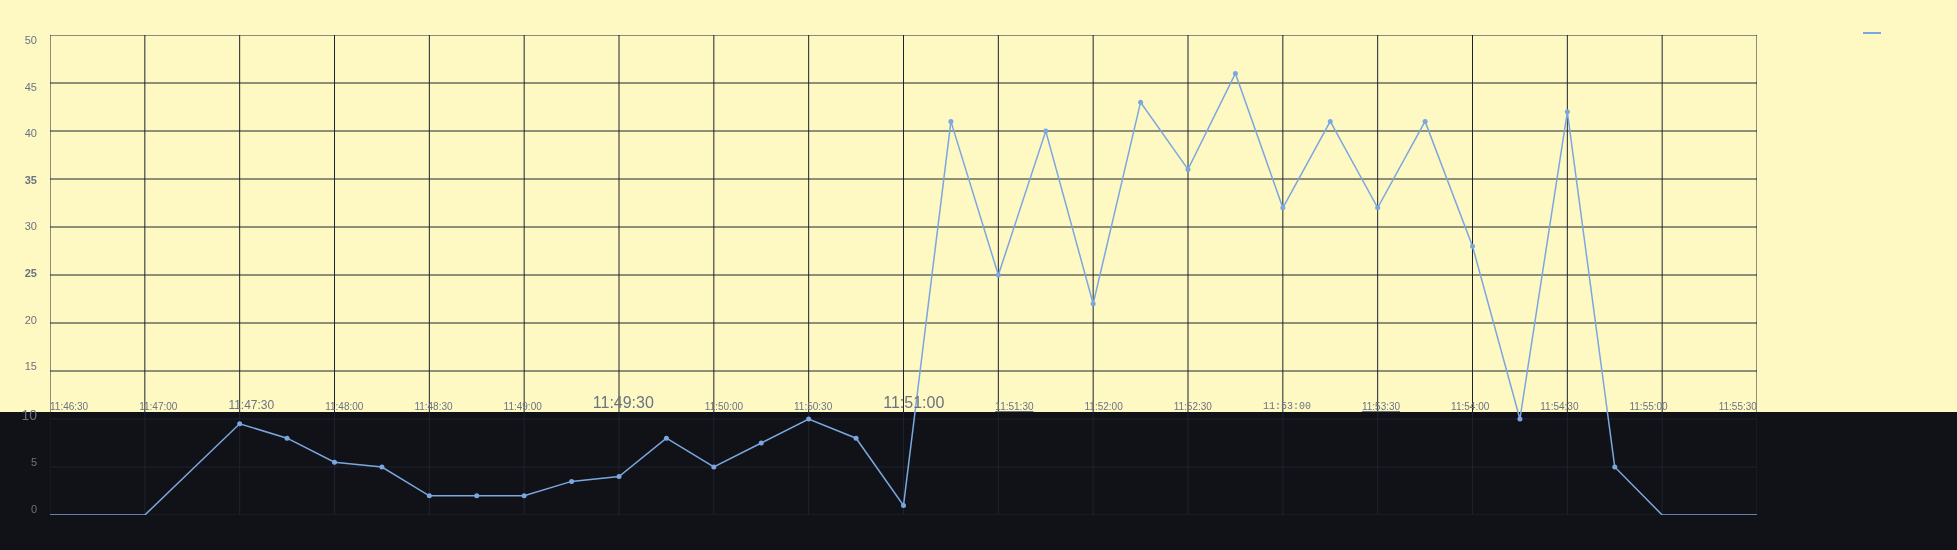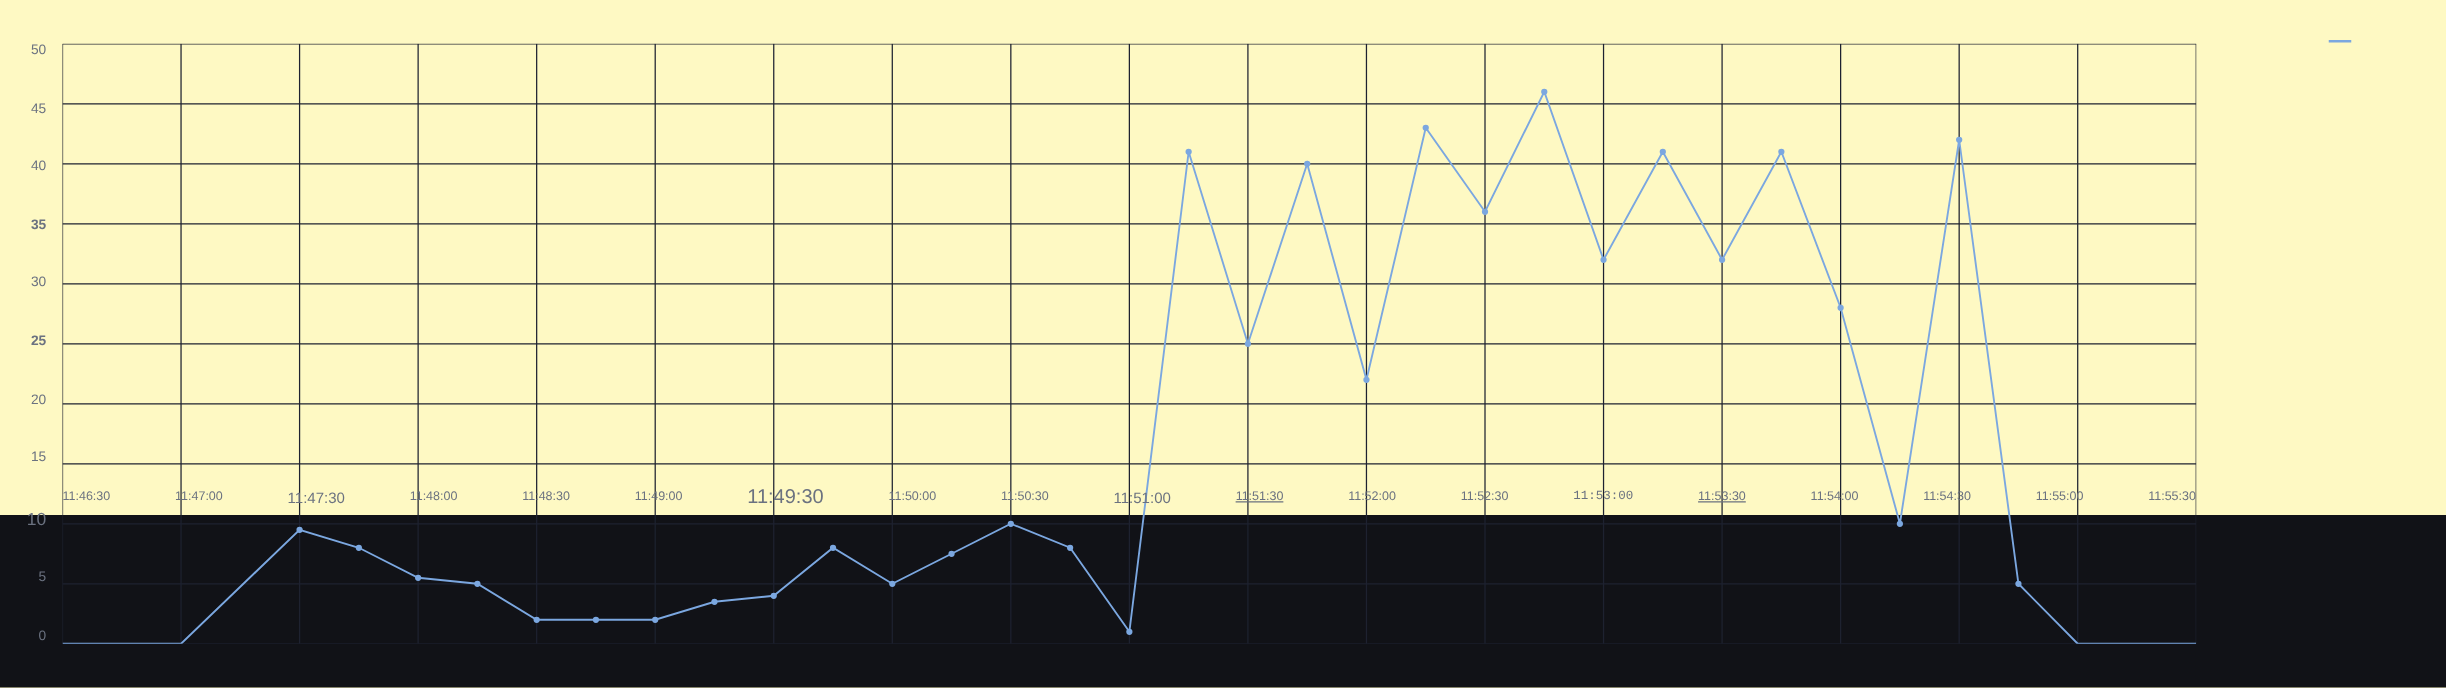--- a/index.html
+++ b/index.html
@@ -83,21 +83,21 @@
       line-height: 1;
     }
     .x-axis {
       position: absolute;
       bottom: 0;
       left: 50px;
       right: 200px;
       height: 35px;
       display: flex;
       justify-content: space-between;
-      align-items: center;
+      align-items: flex-end;
       padding-top: 6px;
       font-size: 10px;
       color: #6b7280;
     }
   </style>
 </head>
 <body>
 
 <div class="chart-container">
 
@@ -203,21 +203,21 @@
   <div class="x-axis">
       <div style="font-size: 10px; color: rgb(107, 114, 128);">11:46:30</div>
       <div style="font-size: 10px; color: rgb(107, 114, 128);">11:47:00</div>
       <div style="font-size: 12px; color: rgb(107, 114, 128);">11:47:30</div>
       <div style="font-size: 10px; color: rgb(107, 114, 128);">11:48:00</div>
       <div style="font-size: 10px; color: rgb(107, 114, 128);">11:48:30</div>
       <div style="font-size: 10px; color: rgb(107, 114, 128);">11:49:00</div>
       <div style="font-size: 16px; color: rgb(107, 114, 128);">11:49:30</div>
       <div style="font-size: 10px; color: rgb(107, 114, 128);">11:50:00</div>
       <div style="font-size: 10px; color: rgb(107, 114, 128);">11:50:30</div>
-      <div style="font-size: 12px; color: rgb(107, 114, 128);">11:51:00</div>
+      <div style="font-size: 16px; color: rgb(107, 114, 128);">11:51:00</div>
       <div style="font-size: 10px; color: rgb(107, 114, 128); text-decoration: underline;">11:51:30</div>
       <div style="font-size: 10px; color: rgb(107, 114, 128);">11:52:00</div>
       <div style="font-size: 10px; color: rgb(107, 114, 128);">11:52:30</div>
       <div style="font-size: 10px; color: rgb(107, 114, 128); font-family: Liberation Mono, monospace;">11:53:00</div>
       <div style="font-size: 10px; color: rgb(107, 114, 128); text-decoration: underline;">11:53:30</div>
       <div style="font-size: 10px; color: rgb(107, 114, 128);">11:54:00</div>
       <div style="font-size: 10px; color: rgb(107, 114, 128);">11:54:30</div>
       <div style="font-size: 10px; color: rgb(107, 114, 128);">11:55:00</div>
       <div style="font-size: 10px; color: rgb(107, 114, 128);">11:55:30</div>
     </div>

